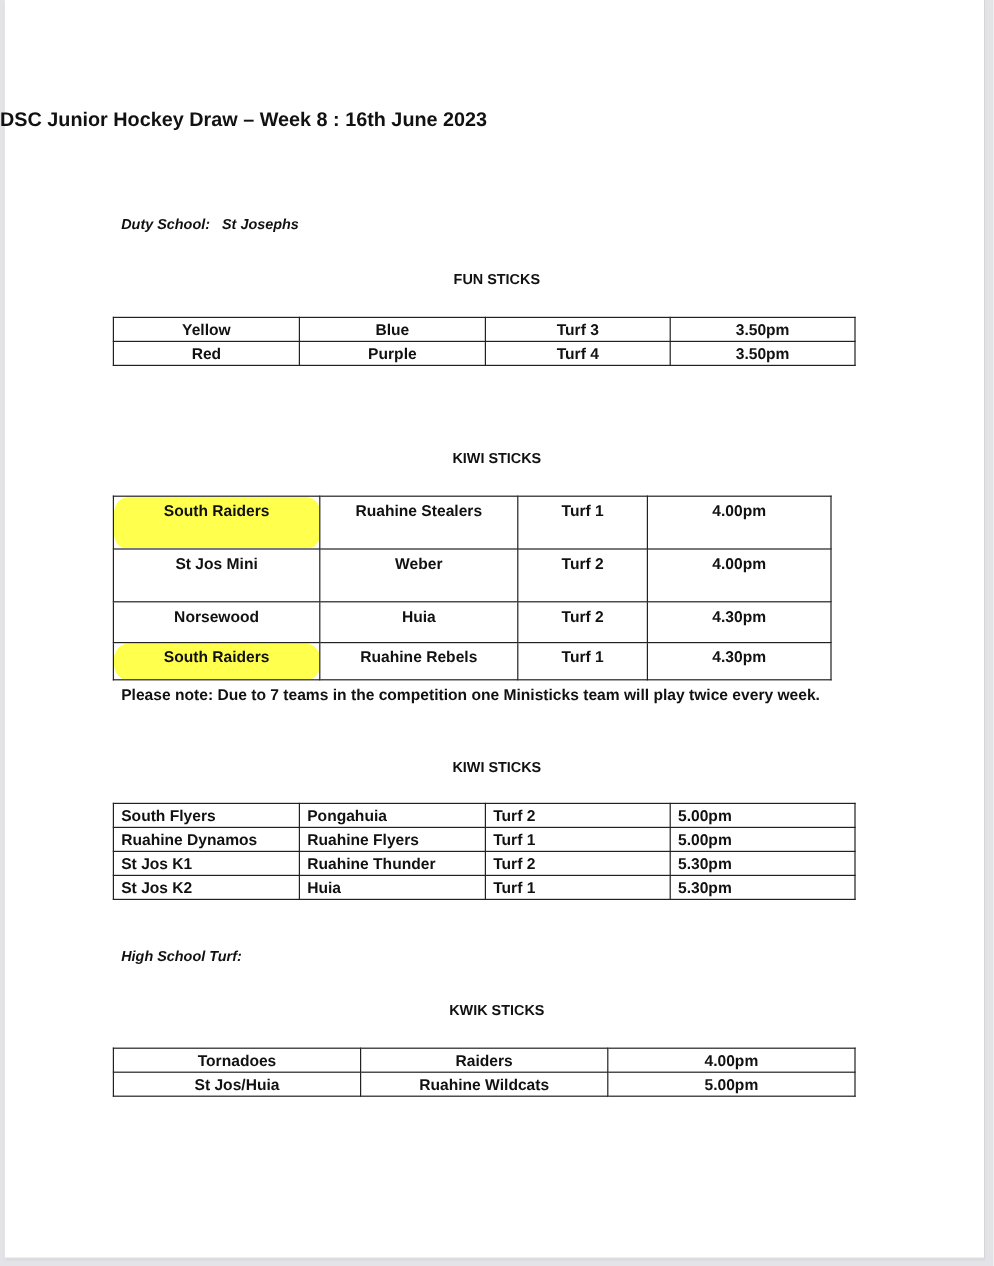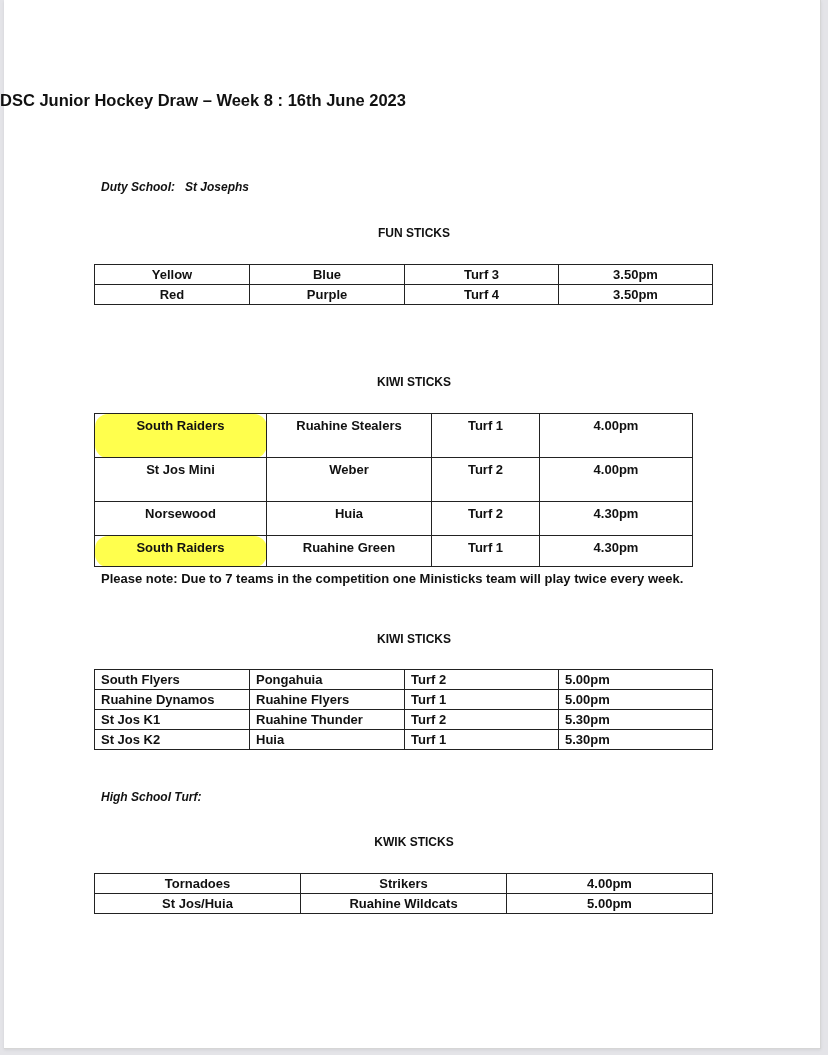--- a/index.html
+++ b/index.html
@@ -113,21 +113,21 @@
       <td>4.00pm</td>
     </tr>
     <tr class="mid">
       <td>Norsewood</td>
       <td>Huia</td>
       <td>Turf 2</td>
       <td>4.30pm</td>
     </tr>
     <tr class="short">
       <td class="hl" style="background: rgb(255, 255, 77);">South Raiders</td>
-      <td>Ruahine Green</td>
+      <td>Ruahine Rebels</td>
       <td>Turf 1</td>
       <td>4.30pm</td>
     </tr>
   </tbody>
 </table>
 <div class="abs note">Please note: Due to 7 teams in the competition one Ministicks team will play twice every week.</div>
 
 <div class="abs section-title" style="top:632px;">KIWI STICKS</div>
 <table class="draw kiwi" style="left:94px; top:669px; width:618px;">
   <colgroup>
@@ -169,21 +169,21 @@
 <div class="abs section-title" style="top:835px;">KWIK STICKS</div>
 <table class="draw kwik" style="left:94px; top:873px; width:618px;">
   <colgroup>
       <col style="width:206px">
       <col style="width:206px">
       <col style="width:206px">
     </colgroup>
   <tbody>
     <tr>
       <td>Tornadoes</td>
-      <td>Strikers</td>
+      <td>Raiders</td>
       <td>4.00pm</td>
     </tr>
     <tr>
       <td>St Jos/Huia</td>
       <td>Ruahine Wildcats</td>
       <td>5.00pm</td>
     </tr>
   </tbody>
 </table>
 

